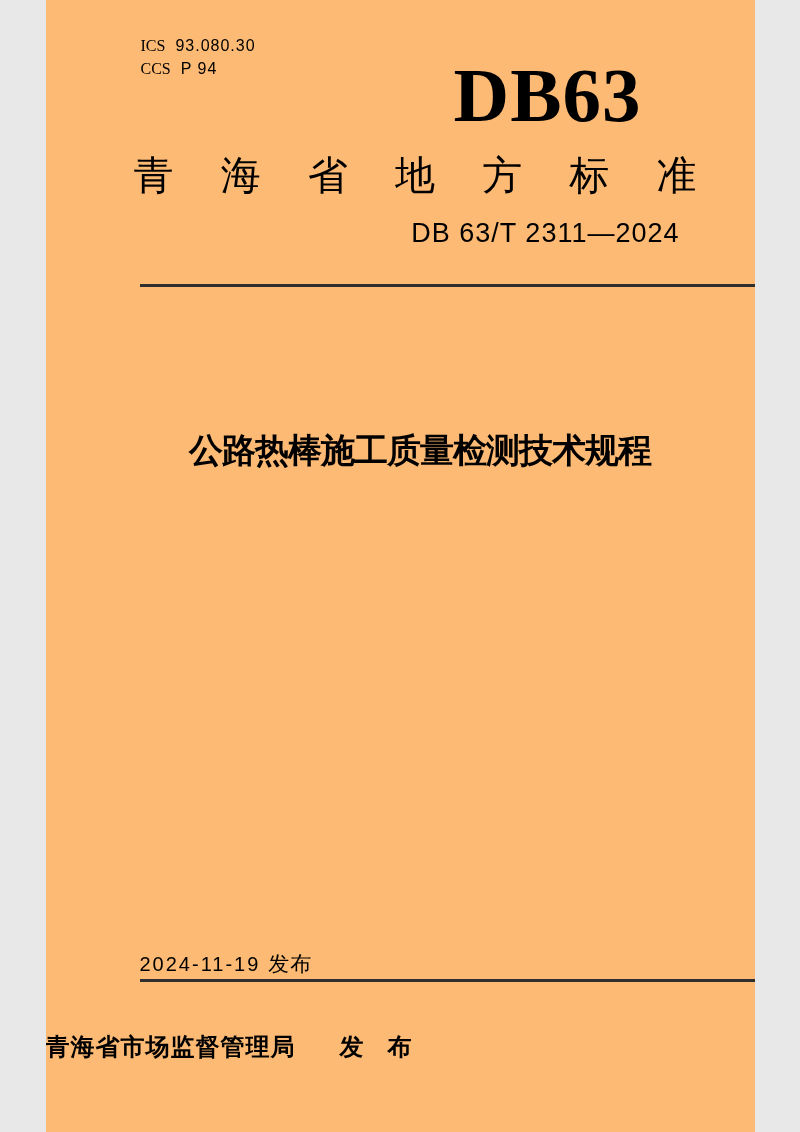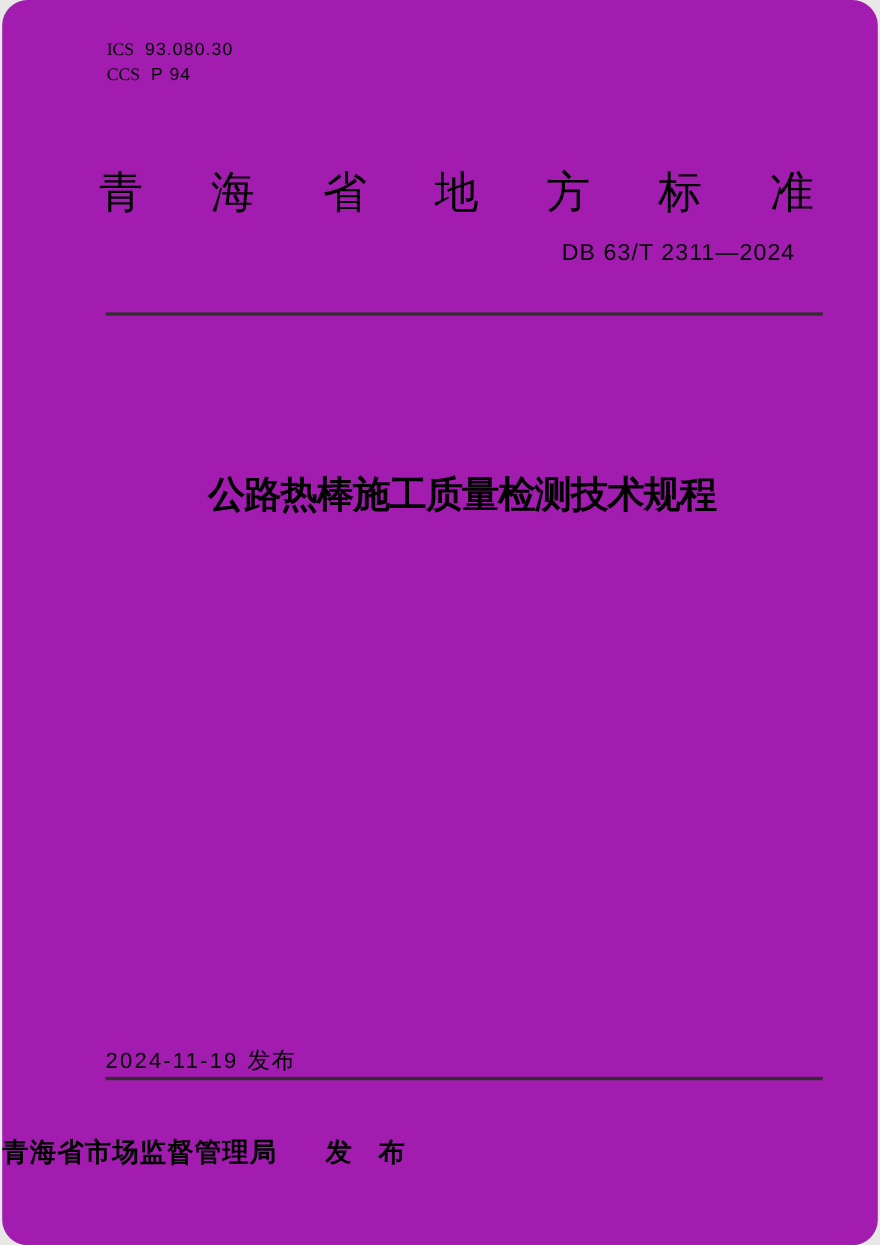--- a/index.html
+++ b/index.html
@@ -1,24 +1,23 @@
 <!DOCTYPE html>
 <html><head>
 <meta charset="utf-8">
 <style>
   html,body{margin:0;padding:0;background:#e8e8e8;}
   .page{
     position:relative;
-    width:796px;height:1132px;
-    background:#a21caf;
+    width:709px;height:1132px;
+    background:#fdba74;
     margin:0 auto;
     font-family:"Liberation Sans",sans-serif;
     color:#000;
     overflow:hidden;
-    border-radius:23px;
   }
   
   .codes{
     position:absolute;left:95px;top:34px;
     font-size:16px;line-height:23px;
   }
   .codes .label{
     font-family:"Liberation Serif",serif;
     margin-right:10px;
   }
@@ -34,21 +33,21 @@
   
   .std-type{
     position:absolute;left:88px;right:58px;top:154px;
     display:flex;justify-content:space-between;
     font-size:40px;line-height:1.05;
     font-weight:normal;
   }
   
   .std-number{
     position:absolute;right:75px;top:218px;
-    font-size:21px;letter-spacing:1px;
+    font-size:27px;letter-spacing:1px;
   }
   
   .rule{
     position:absolute;left:94px;width:652px;height:3px;
     background:#2f2f2f;
   }
   .rule-top{top:284px;}
   .rule-bottom{top:979px;}
   
   .title{
@@ -86,20 +85,21 @@
 
   <div class="codes">
     <div class="code-line">
       <span class="label">ICS</span><span class="value">93.080.30</span>
     </div>
     <div class="code-line">
       <span class="label">CCS</span><span class="value">P 94</span>
     </div>
   </div>
 
+  <div class="logo">DB63</div>
 
   <div class="std-type">
       <span>青</span>
       <span>海</span>
       <span>省</span>
       <span>地</span>
       <span>方</span>
       <span>标</span>
       <span>准</span>
     </div>

